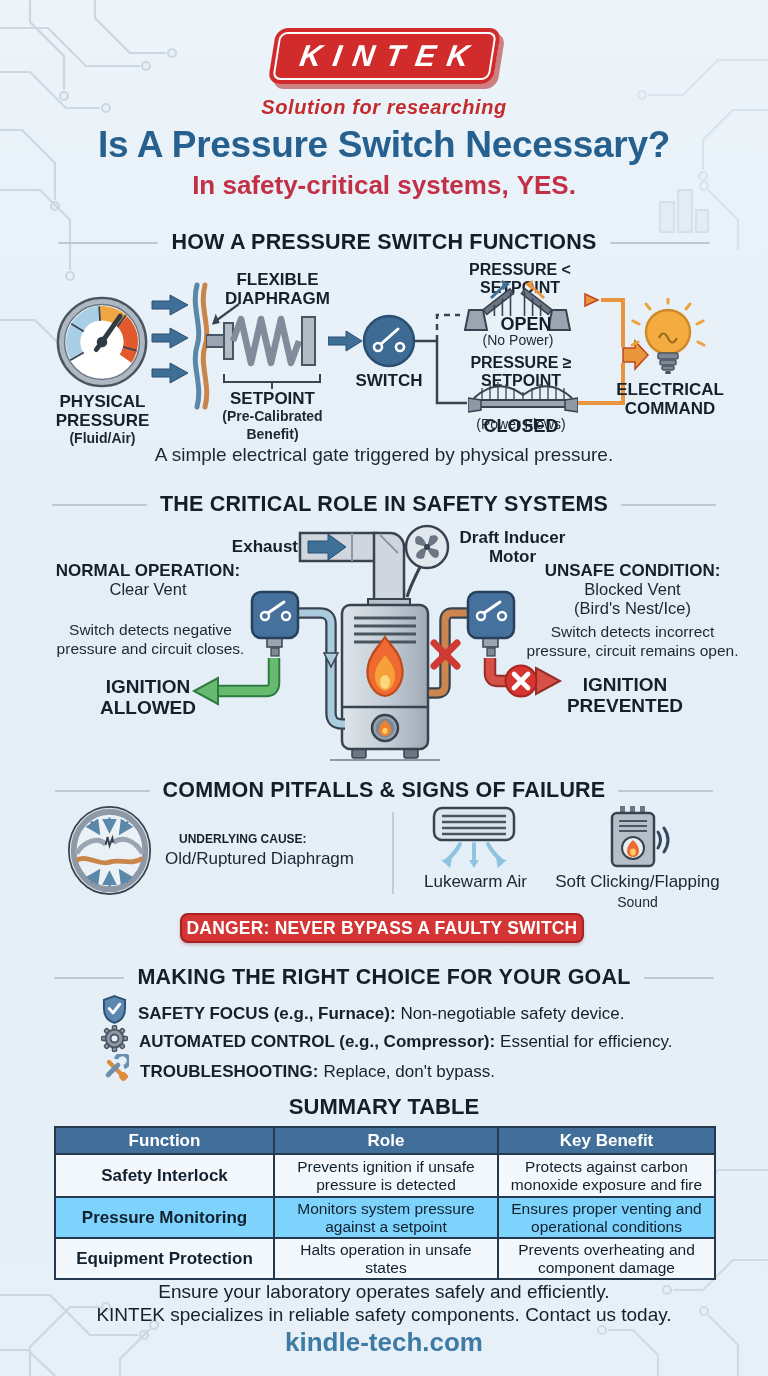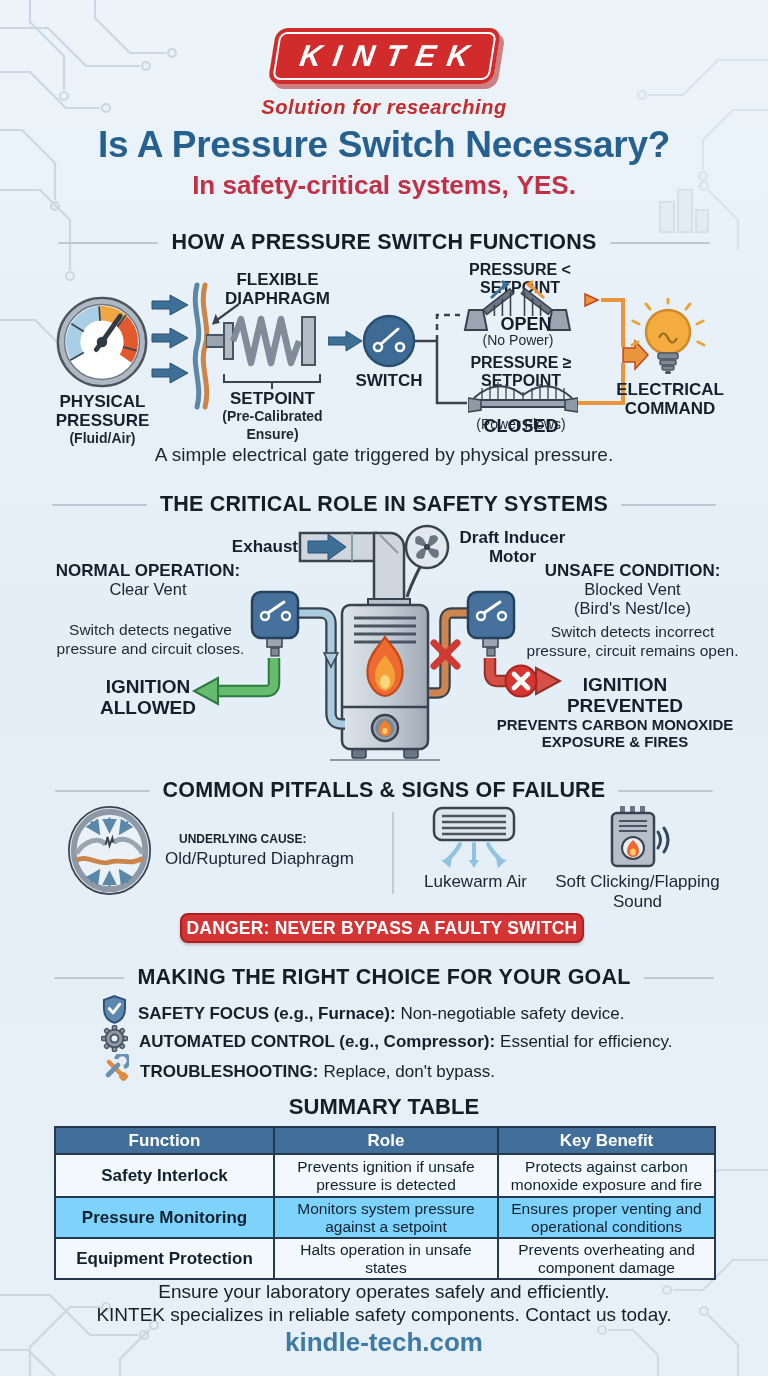--- a/index.html
+++ b/index.html
@@ -169,21 +169,21 @@
     <rect x="18" y="13" width="9" height="36" fill="#b3bdc7" stroke="#4a5562" stroke-width="2"></rect>
     <path d="M27 31 L35 9 L45 53 L55 9 L65 53 L75 9 L85 53 L93 31" fill="none" stroke="#808c99" stroke-width="6.5" stroke-linejoin="round"></path>
     <rect x="96" y="7" width="13" height="48" fill="#b3bdc7" stroke="#4a5562" stroke-width="2"></rect>
   </svg>
   <svg class="abs" style="left:222px;top:374px;" width="100" height="15" viewBox="0 0 100 15">
     <path d="M2 0 V8 H98 V0 M50 8 V15" fill="none" stroke="#39434f" stroke-width="2"></path>
   </svg>
   <div class="abs ctr" style="left:205px;top:389px;width:135px;">
     <div class="lb17">SETPOINT</div>
     <div class="lb15" style="font-weight:700;">(Pre-Calibrated</div>
-    <div class="lb15" style="font-weight:600;">Ensure)</div>
+    <div class="lb15" style="font-weight:600;">Benefit)</div>
   </div>
 
   <svg class="abs" style="left:328px;top:330px;" width="36" height="22" viewBox="0 0 36 22">
     <polygon points="0,7 18,7 18,1 34,11 18,21 18,15 0,15" fill="#3e6f96" stroke="#2a4f73" stroke-width="1"></polygon>
   </svg>
 
   <svg class="abs" style="left:362px;top:314px;" width="54" height="54" viewBox="0 0 54 54">
     <circle cx="27" cy="27" r="25" fill="#3d6b94" stroke="#2a4f73" stroke-width="2.5"></circle>
     <circle cx="16" cy="33" r="4" fill="none" stroke="#fff" stroke-width="2.6"></circle>
     <circle cx="38" cy="33" r="4" fill="none" stroke="#fff" stroke-width="2.6"></circle>
@@ -401,24 +401,20 @@
     <div style="font-size:16.5px;font-weight:500;line-height:19px;">(Bird's Nest/Ice)</div>
   </div>
   <div class="abs ctr" style="left:505px;top:622px;width:255px;">
     <div class="desc">Switch detects incorrect</div>
     <div class="desc">pressure, circuit remains open.</div>
   </div>
   <div class="abs ctr" style="left:545px;top:674px;width:160px;">
     <div class="big-b">IGNITION</div>
     <div class="big-b">PREVENTED</div>
   </div>
-  <div class="abs ctr" style="left:495px;top:716px;width:240px;">
-    <div style="font-size:15px;font-weight:800;line-height:17px;color:#16202c;">PREVENTS CARBON MONOXIDE</div>
-    <div style="font-size:15px;font-weight:800;line-height:17px;color:#16202c;">EXPOSURE &amp; FIRES</div>
-  </div>
 
   <div class="sec-head" style="top:778px;">
     <span class="hline" style="width:95px;"></span>
     <span class="sec-title">COMMON PITFALLS &amp; SIGNS OF FAILURE</span>
     <span class="hline" style="width:95px;"></span>
   </div>
 
   <svg class="abs" style="left:64px;top:805px;" width="92" height="92" viewBox="0 0 95 95">
     <defs>
       <marker id="ah" markerWidth="8" markerHeight="8" refX="5" refY="3" orient="auto">
@@ -479,21 +475,21 @@
     <circle cx="33" cy="42" r="11" fill="#e8eef3" stroke="#39434f" stroke-width="2"></circle>
     <path d="M33 34 C 29 38, 27 41, 27 45 C 27 49, 30 51, 33 51 C 36 51, 39 49, 39 45 C 39 41, 37 38, 33 34 Z" fill="#ee6a31"></path>
     <ellipse cx="33" cy="46" rx="2.8" ry="3.4" fill="#fbd06a"></ellipse>
     <g stroke="#34495e" stroke-width="3" fill="none" stroke-linecap="round">
       <path d="M58 26 q 5 8 0 16"></path>
         <path d="M64 22 q 8 12 0 24"></path>
     </g>
   </svg>
   <div class="abs ctr" style="left:540px;top:872px;width:195px;">
     <div style="font-size:17px;font-weight:500;line-height:20px;">Soft Clicking/Flapping</div>
-    <div style="font-size:17px;font-weight:500;line-height:20px;">Sound</div>
+    <div style="font-size:14px;font-weight:500;line-height:20px;">Sound</div>
   </div>
 
   <div class="danger-banner">DANGER: NEVER BYPASS A FAULTY SWITCH</div>
 
   <div class="sec-head" style="top:965px;">
     <span class="hline" style="width:70px;"></span>
     <span class="sec-title">MAKING THE RIGHT CHOICE FOR YOUR GOAL</span>
     <span class="hline" style="width:70px;"></span>
   </div>
 

